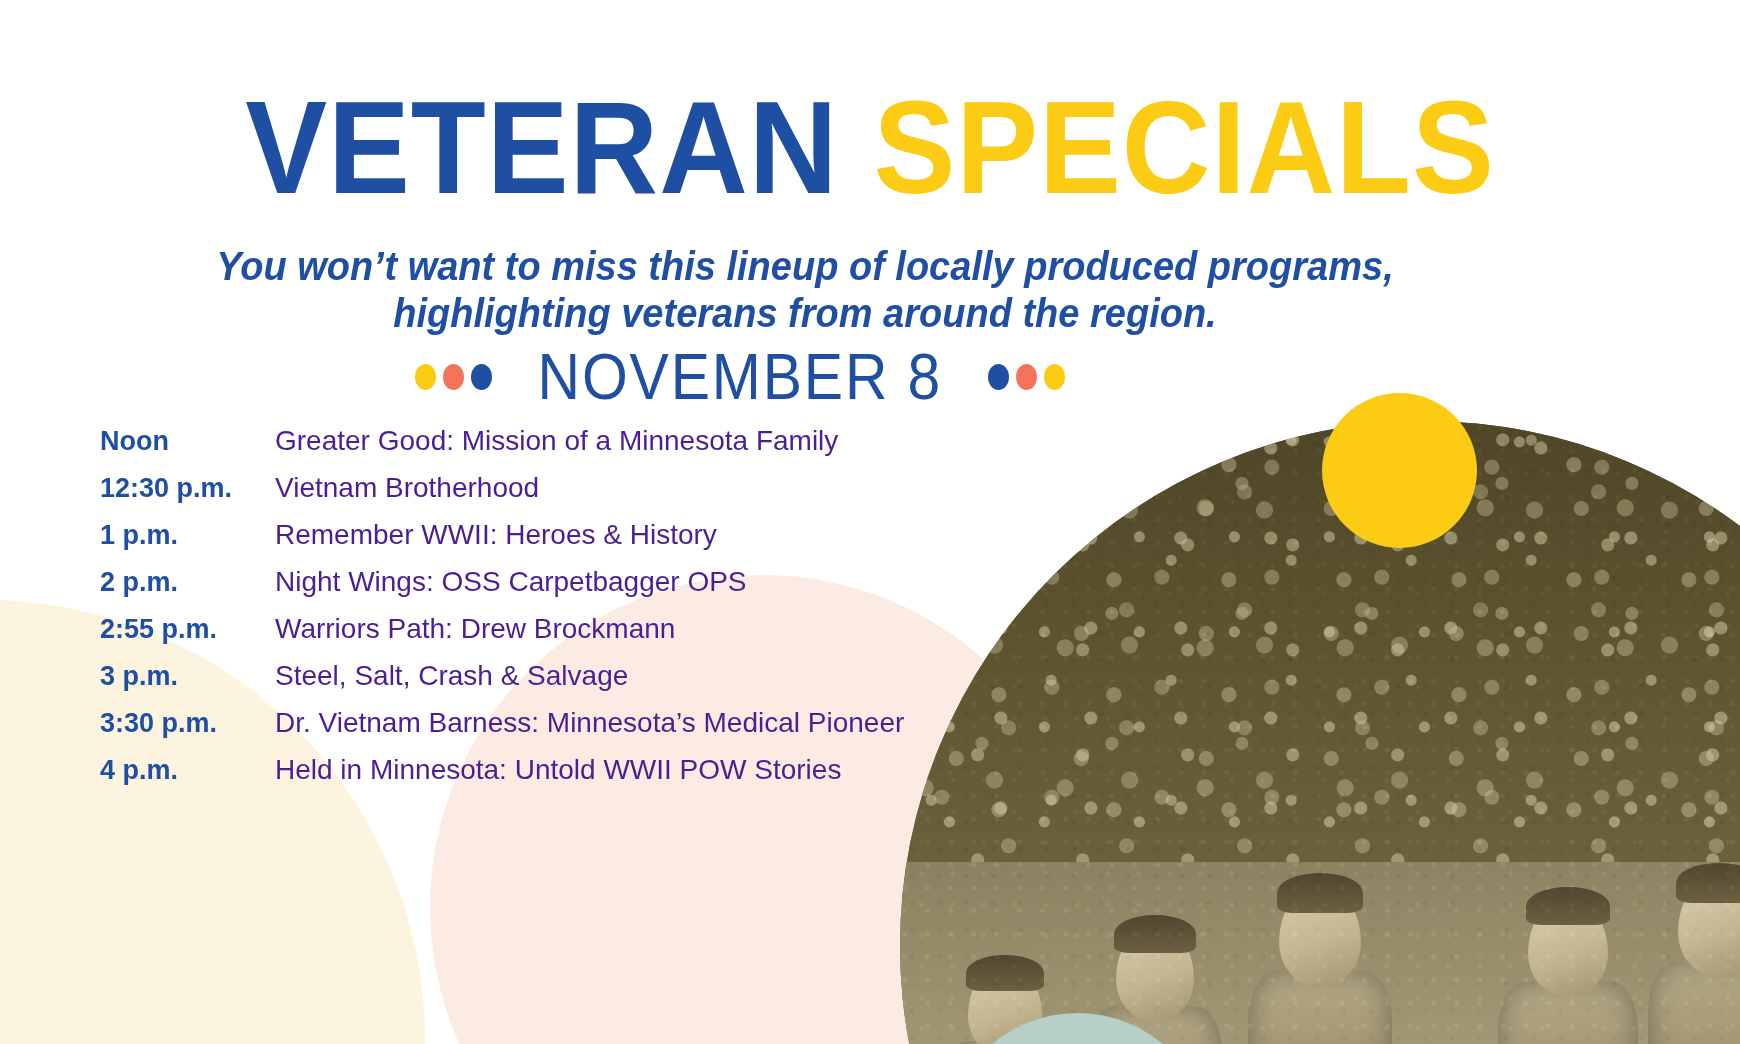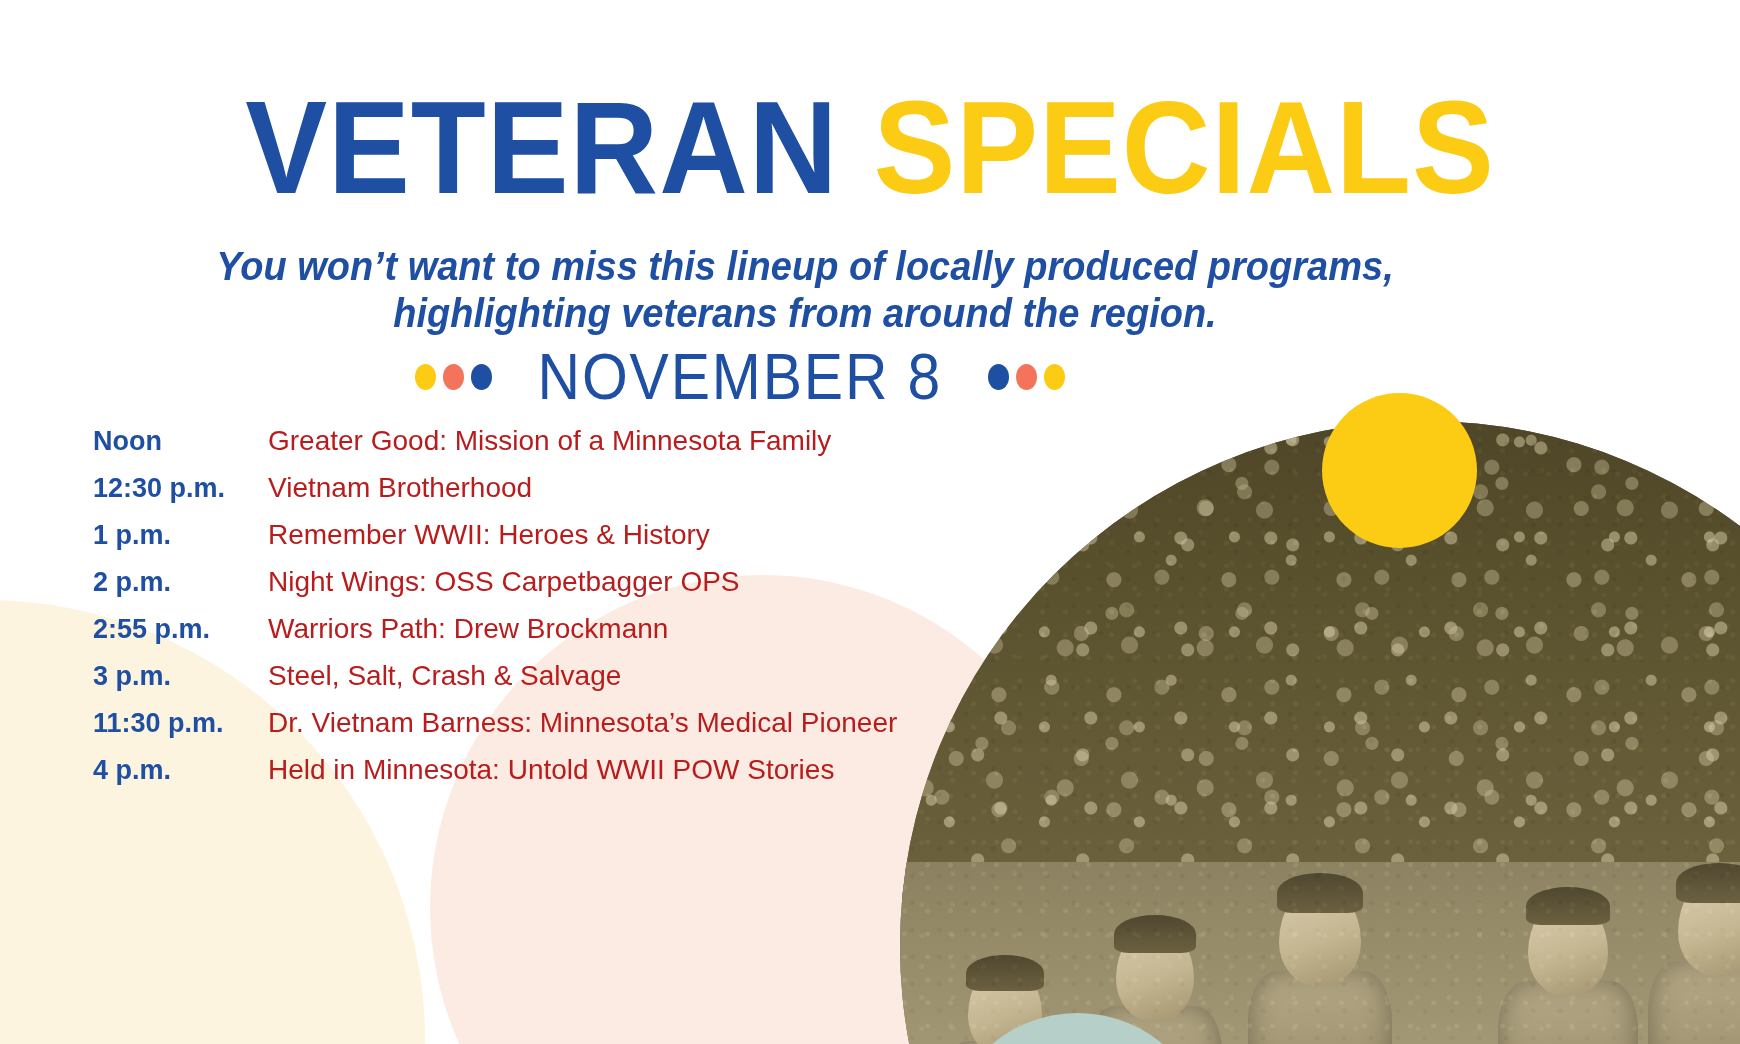--- a/index.html
+++ b/index.html
@@ -208,39 +208,39 @@
     font-weight: 400;
     letter-spacing: 2px;
     font-stretch: condensed;
     transform: scaleX(.92);
     white-space: nowrap;
   }
 
   
   #schedule {
     position: absolute;
-    left: 93px;
+    left: 100px;
     top: 425px;
     z-index: 10;
   }
   .sched-row {
     display: flex;
     align-items: baseline;
     height: 47px;
   }
   .sched-time {
     width: 175px;
     flex: 0 0 175px;
     color: #1F4FA3;
     font-weight: 700;
     font-size: 27px;
     font-stretch: condensed;
   }
   .sched-title {
-    color: #b91c1c;
+    color: #4c1d95;
     font-weight: 400;
     font-size: 28px;
     font-stretch: condensed;
     white-space: nowrap;
   }
 </style>
 </head>
 <body>
 
 <div id="poster">
@@ -352,21 +352,21 @@
     </div>
     <div class="sched-row">
       <span class="sched-time">2:55 p.m.</span>
       <span class="sched-title">Warriors Path: Drew Brockmann</span>
     </div>
     <div class="sched-row">
       <span class="sched-time">3 p.m.</span>
       <span class="sched-title">Steel, Salt, Crash &amp; Salvage</span>
     </div>
     <div class="sched-row">
-      <span class="sched-time">11:30 p.m.</span>
+      <span class="sched-time">3:30 p.m.</span>
       <span class="sched-title">Dr. Vietnam Barness: Minnesota’s Medical Pioneer</span>
     </div>
     <div class="sched-row">
       <span class="sched-time">4 p.m.</span>
       <span class="sched-title">Held in Minnesota: Untold WWII POW Stories</span>
     </div>
   </div>
 
 </div>
 

